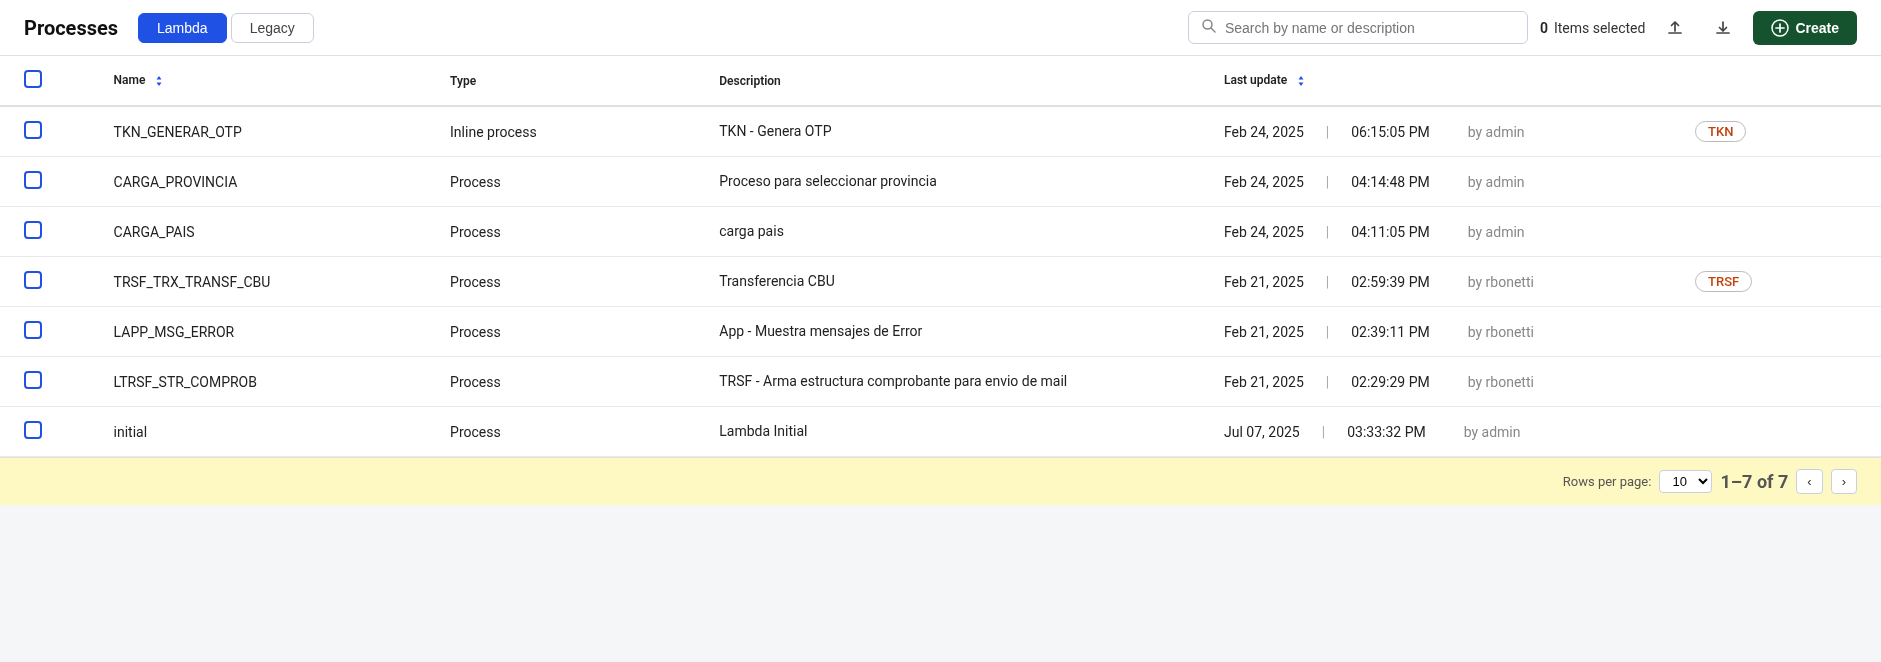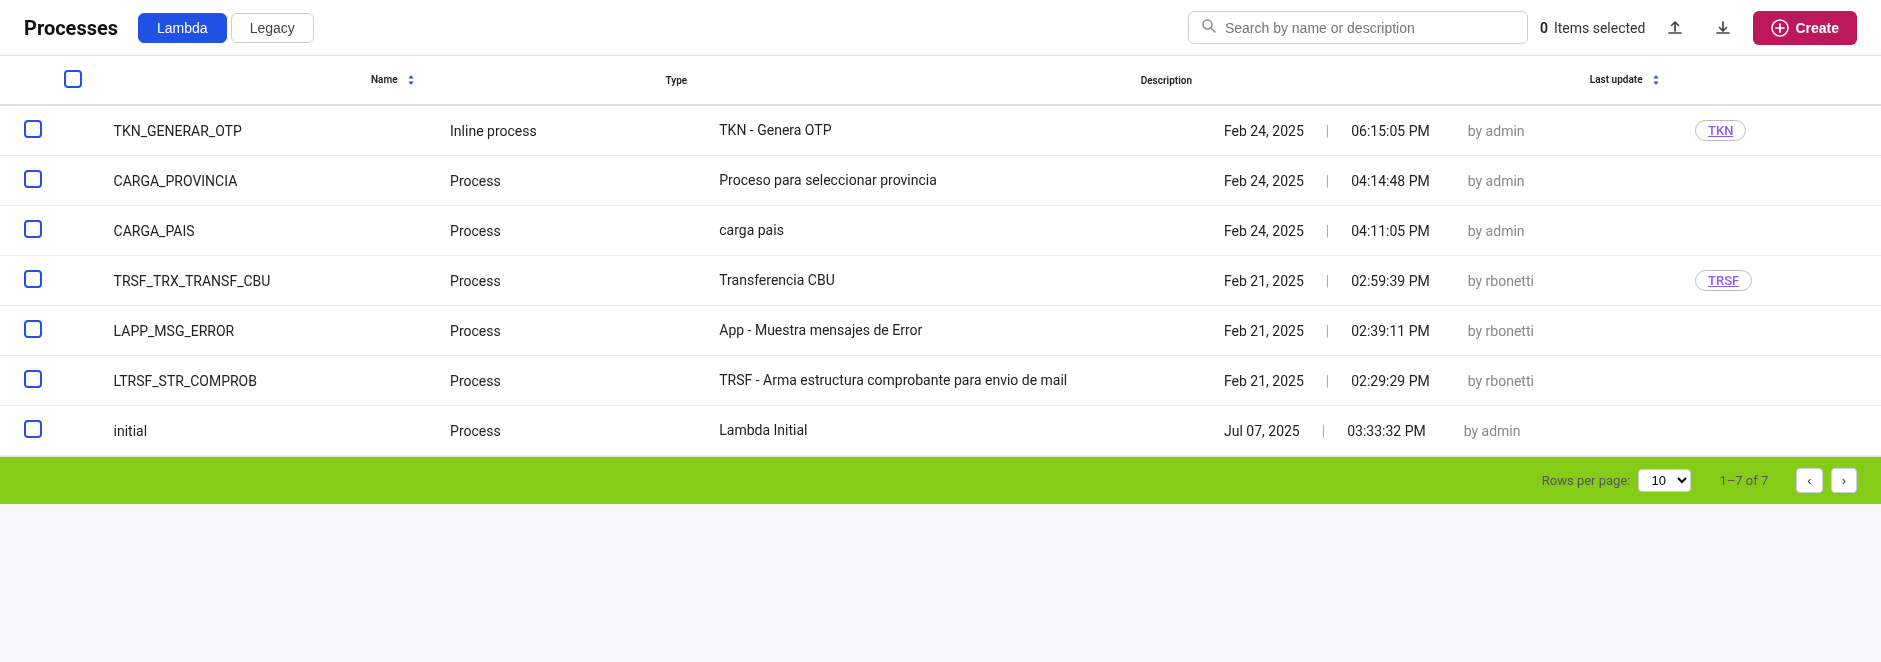--- a/index.html
+++ b/index.html
@@ -84,21 +84,21 @@
       cursor: pointer;
       padding: 4px 8px;
       color: #444;
       display: flex;
       align-items: center;
     }
     .create-btn {
       display: flex;
       align-items: center;
       gap: 6px;
-      background: #be185d;
+      background: #14532d;
       color: #fff;
       border: none;
       border-radius: 6px;
       padding: 8px 18px;
       font-size: 14px;
       font-weight: 600;
       cursor: pointer;
       white-space: nowrap;
     }
     .main-content {
@@ -110,24 +110,24 @@
     }
     table {
       width: 100%;
       border-collapse: collapse;
     }
     thead tr {
       border-bottom: 2px solid #e0e0e0;
     }
     th {
       padding: 14px 16px;
-      text-align: right;
+      text-align: left;
       font-weight: 600;
       color: #222;
-      font-size: 10px;
+      font-size: 12px;
     }
     th.checkbox-col {
       width: 50px;
       padding-left: 24px;
     }
     th.name-col { width: 200px; }
     th.type-col { width: 160px; }
     th.desc-col { width: 300px; }
     th.update-col { width: 280px; }
     th.tag-col { width: 120px; }
@@ -150,23 +150,22 @@
     }
     td.checkbox-col {
       padding-left: 24px;
     }
     .tag-badge {
       display: inline-block;
       border: 1px solid #bbb;
       border-radius: 20px;
       padding: 2px 12px;
       font-size: 13px;
-      color: #8b5cf6;
+      color: #c2410c;
       font-weight: 500;
-      text-decoration: underline;
     }
     .last-update-cell {
       display: flex;
       align-items: center;
       gap: 16px;
       flex-wrap: nowrap;
     }
     .last-update-cell .date-part { color: #222; }
     .last-update-cell .sep { color: #aaa; margin: 0 6px; }
     .last-update-cell .time-part { color: #222; }
@@ -181,21 +180,21 @@
       display: inline-block;
     }
     .desc-multi {
       line-height: 1.4;
     }
     .bottom-bar {
       display: flex;
       align-items: center;
       justify-content: flex-end;
       padding: 10px 24px;
-      background: #84cc16;
+      background: #fef9c3;
       border-top: 1px solid #e0e0e0;
       gap: 8px;
       height: 48px;
     }
     .page-btn {
       padding: 4px 10px;
       border: 1px solid #c8d0e0;
       border-radius: 4px;
       background: #fff;
       cursor: pointer;
@@ -460,16 +459,16 @@
 
 <div class="bottom-bar">
   <div class="rows-per-page">
     <span>Rows per page:</span>
     <select class="rows-select">
       <option>10</option>
       <option>25</option>
       <option>50</option>
     </select>
   </div>
-  <span style="color:#555;font-size:13px;margin:0 20px;">1–7 of 7</span>
+  <span style="color:#555;font-size:18px;margin:0 0;font-weight:bold;">1–7 of 7</span>
   <button class="page-btn">‹</button>
   <button class="page-btn">›</button>
 </div>
 
 </body></html>

